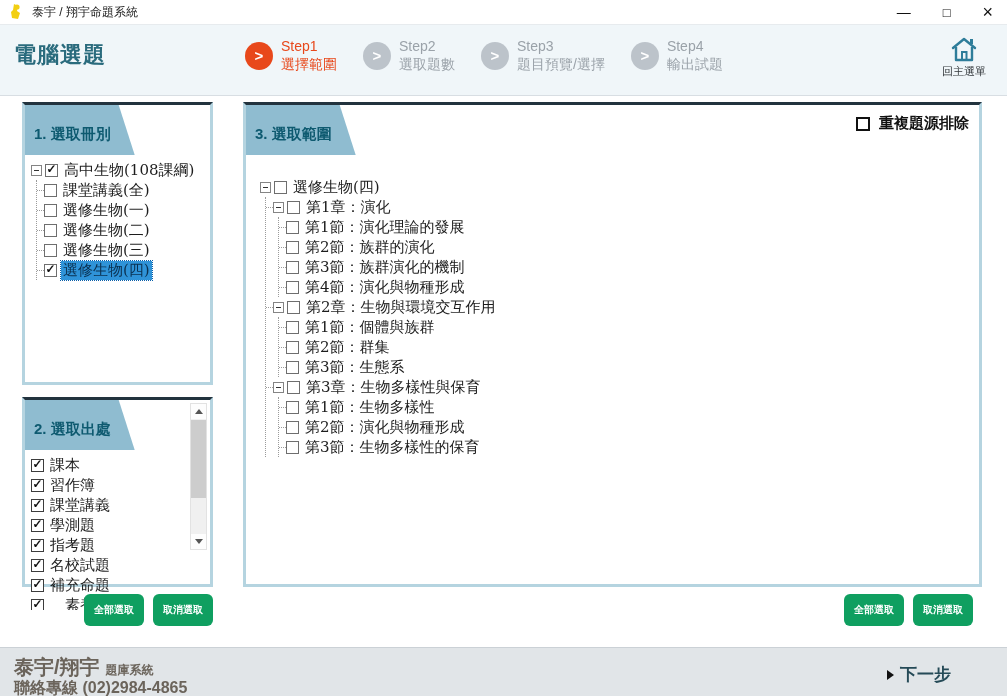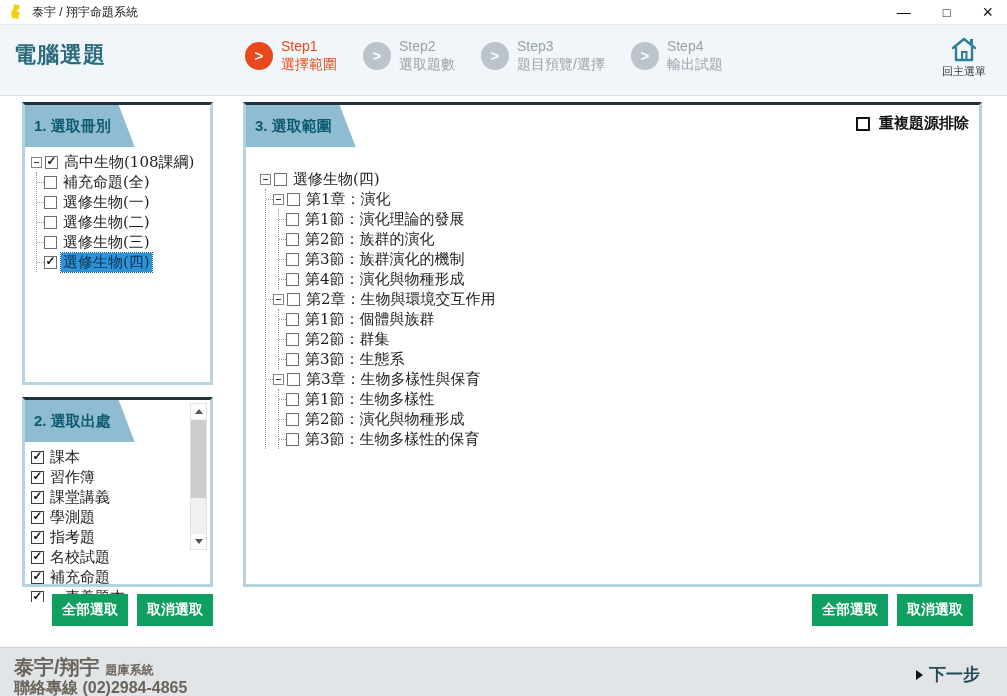--- a/index.html
+++ b/index.html
@@ -26,21 +26,21 @@
   .steptxt{display:flex;flex-direction:column;line-height:1.25;}
   .stepname{font-size:14px;color:#9aa2a9;}
   .steplabel{font-size:14px;color:#9aa2a9;}
   .step.active .stepname,.step.active .steplabel{color:#e8481b;}
   .homebox{position:absolute;right:21px;top:10px;display:flex;flex-direction:column;align-items:center;gap:1px;cursor:pointer;}
   .homelabel{font-size:11px;color:#31363a;}
   
   .content{position:relative;height:551px;background:#fff;}
   .panel{position:absolute;background:#fff;border:3px solid #b5d4e0;border-top:3px solid #22333e;box-sizing:border-box;}
   .paneltab{height:42px;background:#8fbcd0;color:#0e5a70;font-size:15px;font-weight:bold;
-    display:inline-flex;align-items:center;padding:0 24px 0 9px;
+    display:inline-flex;align-items:center;padding:8px 24px 0 9px;
     clip-path:polygon(0 0,calc(100% - 16px) 0,100% 100%,0 100%);}
   #panel1{left:22px;top:6px;width:191px;height:283px;}
   #panel2{left:22px;top:301px;width:191px;height:190px;}
   #panel3{left:243px;top:6px;width:739px;height:485px;}
   .panelbody{padding:5px 2px 2px 6px;overflow:hidden;position:relative;}
   #panel2 .panelbody{height:153px;padding-right:20px;}
   
   .tree{font-family:"DejaVu Serif",serif;font-size:15px;color:#1d1d1d;}
   .trow{display:flex;align-items:center;height:20px;white-space:nowrap;}
   .hline{width:7px;border-top:1px dotted #9b9b9b;flex:0 0 auto;}
@@ -68,30 +68,30 @@
   .tri-down{width:0;height:0;border-left:4px solid transparent;border-right:4px solid transparent;border-top:5px solid #555;}
   .sthumb{position:absolute;left:0;top:16px;width:15px;height:78px;background:#cdcdcd;cursor:pointer;}
   
   .dedupe{position:absolute;top:9px;right:10px;display:flex;align-items:center;gap:5px;}
   .dedupe .cb{width:14px;height:14px;border:2px solid #111;}
   .dedupelabel{font-family:"DejaVu Serif",serif;font-size:15px;font-weight:bold;color:#111;}
   
   .btnrow{position:absolute;display:flex;gap:9px;}
   #btnrow1{left:22px;top:498px;width:191px;justify-content:flex-end;}
   #btnrow2{right:34px;top:498px;}
-  .gbtn{background:#0f9f60;color:#fff;font-size:14px;font-weight:600;border:none;border-radius:0;
+  .gbtn{background:#0f9f60;color:#fff;font-size:10px;font-weight:600;border:none;border-radius:6px;
     height:25px;padding:16px 10px;display:flex;align-items:center;cursor:pointer;
     font-family:"Liberation Sans","DejaVu Sans",sans-serif;}
   
   .footer{height:50px;background:#e1e5e8;border-top:1px solid #cbd1d6;position:relative;}
   .brandline{position:absolute;left:14px;top:6px;display:flex;align-items:baseline;gap:6px;color:#6b645b;}
   .brand{font-size:20px;font-weight:bold;}
   .brandsuffix{font-size:12px;font-weight:bold;}
   .phone{position:absolute;left:14px;top:30px;font-size:16px;font-weight:bold;color:#6b645b;}
-  .nextbtn{position:absolute;right:27px;top:15px;display:flex;align-items:center;gap:6px;cursor:pointer;}
+  .nextbtn{position:absolute;right:56px;top:15px;display:flex;align-items:center;gap:6px;cursor:pointer;}
   .nexttri{width:0;height:0;border-top:5px solid transparent;border-bottom:5px solid transparent;border-left:7px solid #111;}
   .nextlabel{font-size:17px;font-weight:bold;color:#254a57;}
 </style>
 </head>
 <body>
 
 <div class="titlebar">
   <svg width="16" height="18" viewBox="0 0 16 18">
     <path d="M6 1 L10 3 L9 8 L12 10 L10 16 L4 15 L3 9 L5 7 Z" fill="#f2cf13"></path>
     <circle cx="9" cy="4" r="2.6" fill="#f2cf13"></circle>
@@ -156,21 +156,21 @@
           <div class="trow">
             <span class="exp"></span>
             <span class="cb on"></span>
             <span class="tlabel">高中生物(108課綱)</span>
           </div>
           <div class="kids">
             <div>
               <div class="trow">
                 <span class="hline"></span>
                 <span class="cb"></span>
-                <span class="tlabel">補充命題(全)</span>
+                <span class="tlabel">課堂講義(全)</span>
               </div>
             </div>
             <div>
               <div class="trow">
                 <span class="hline"></span>
                 <span class="cb"></span>
                 <span class="tlabel">選修生物(一)</span>
               </div>
             </div>
             <div>

